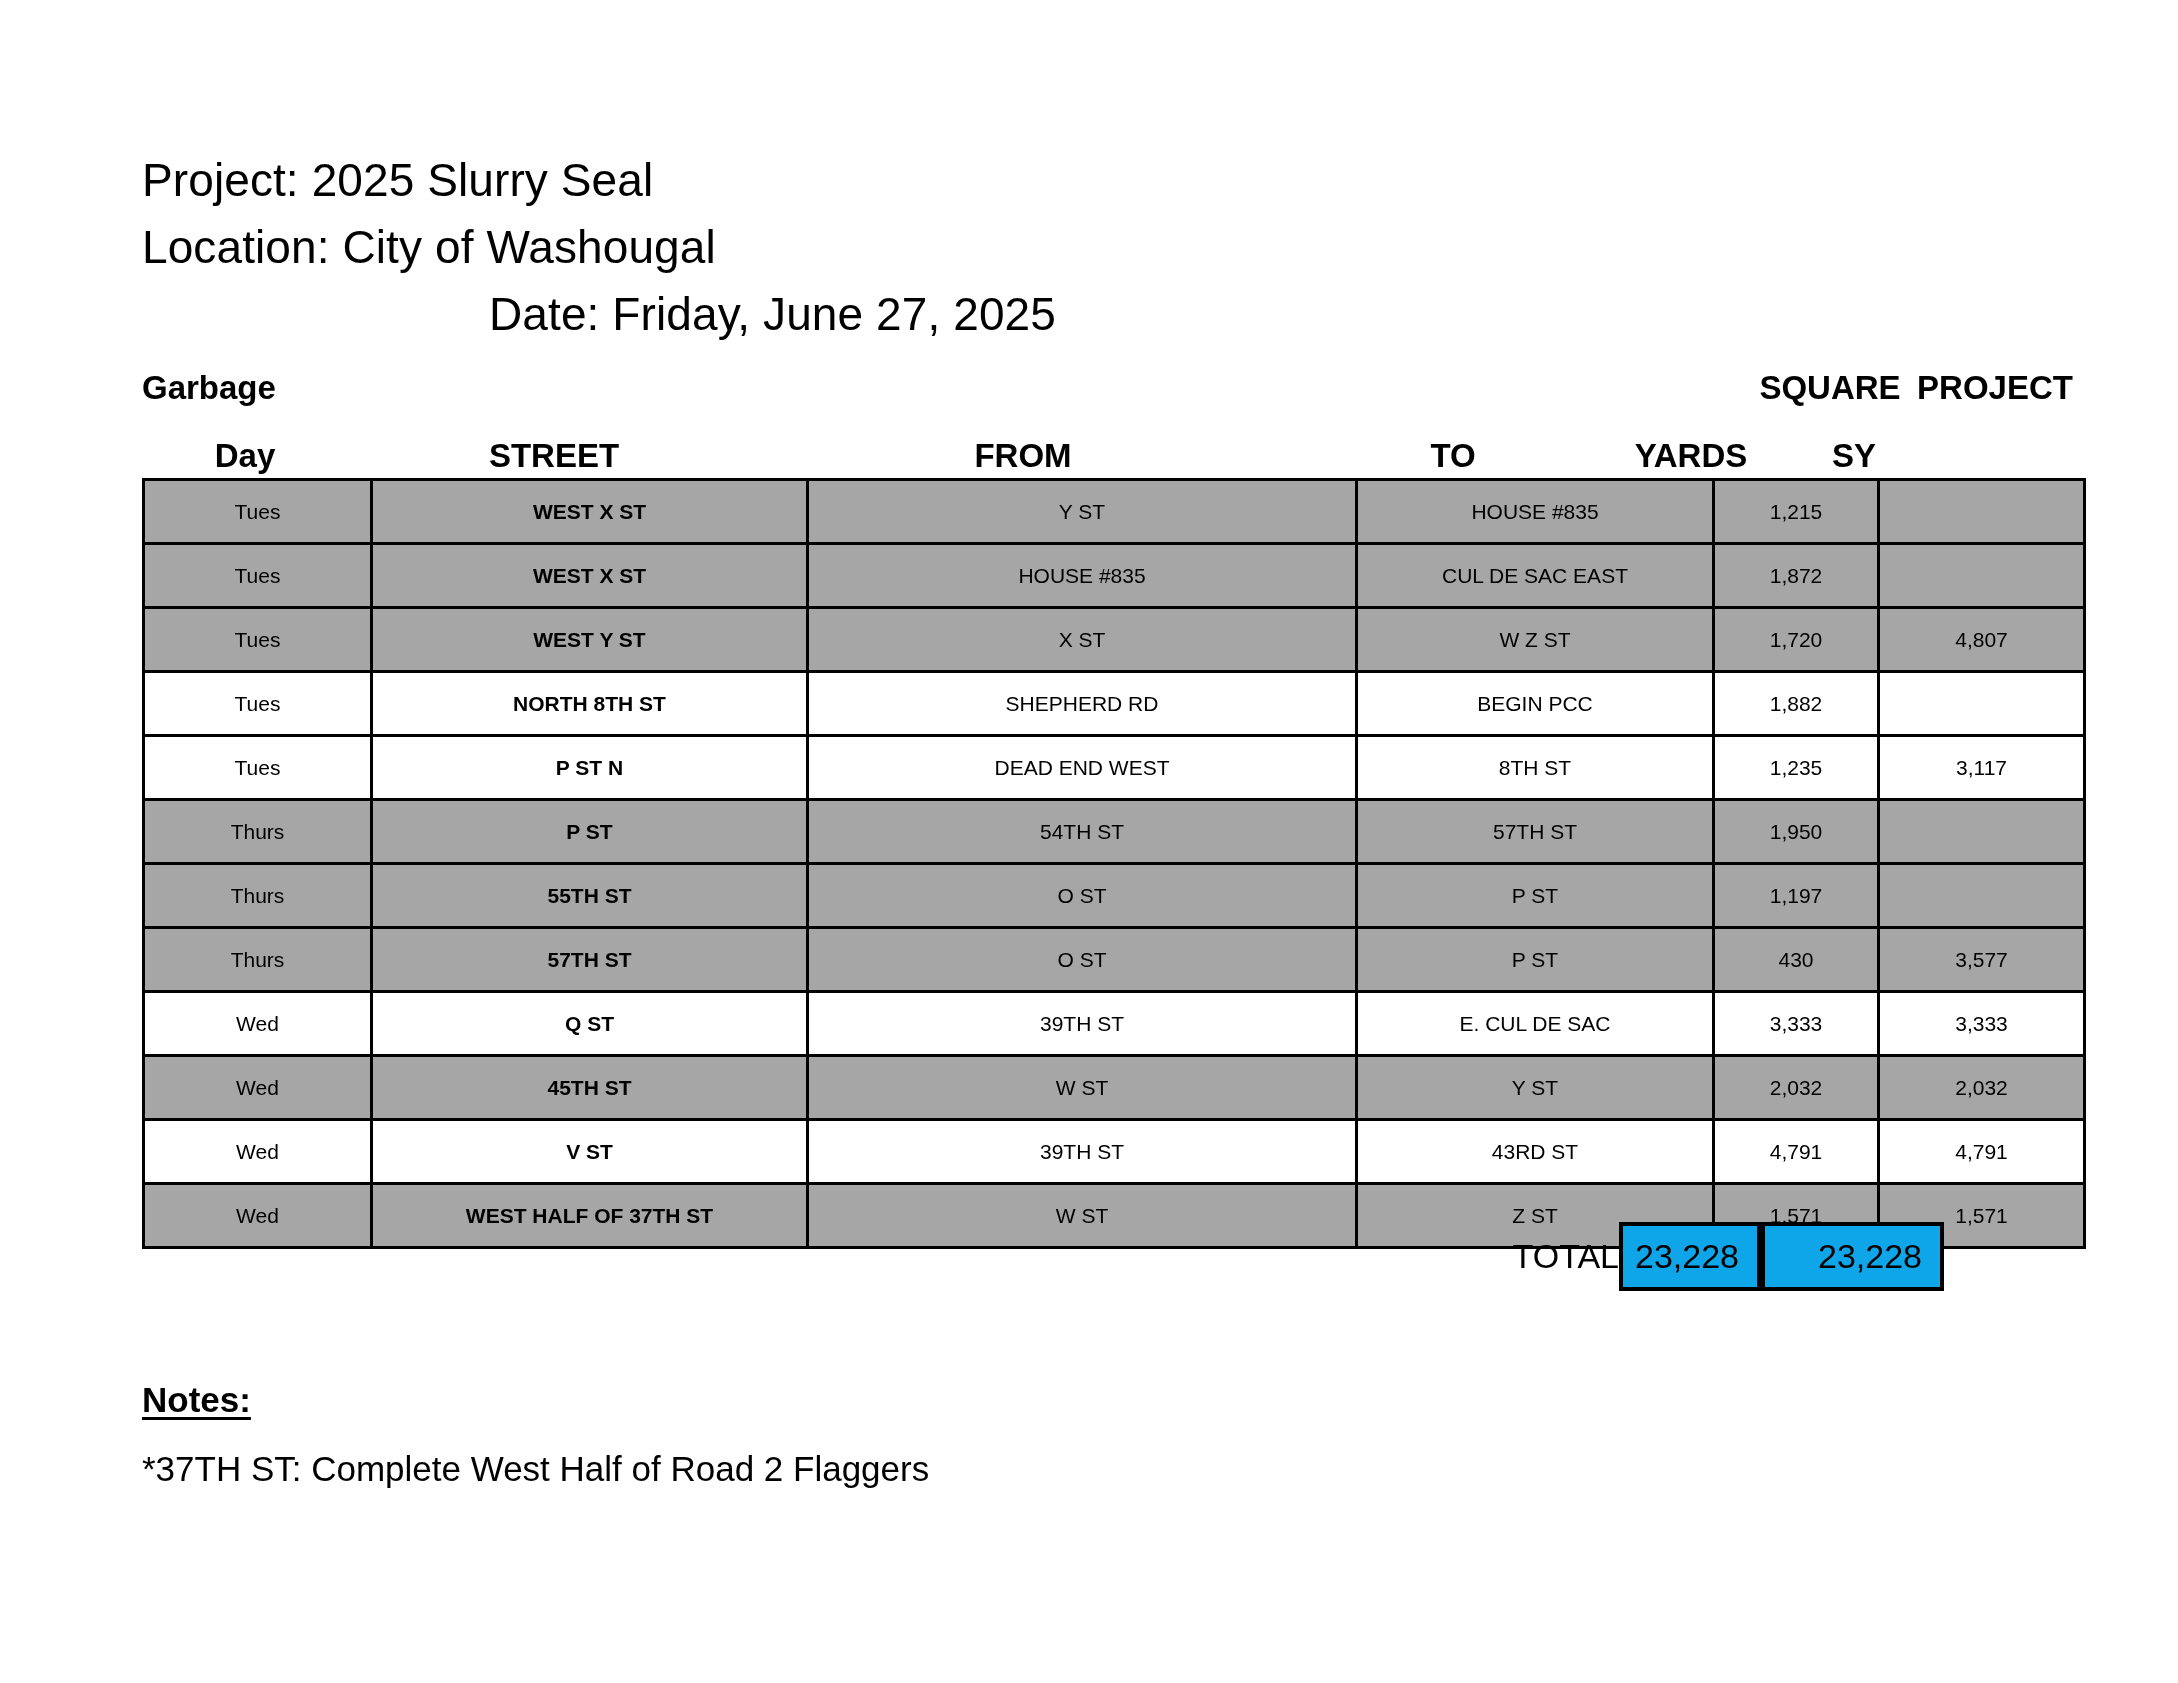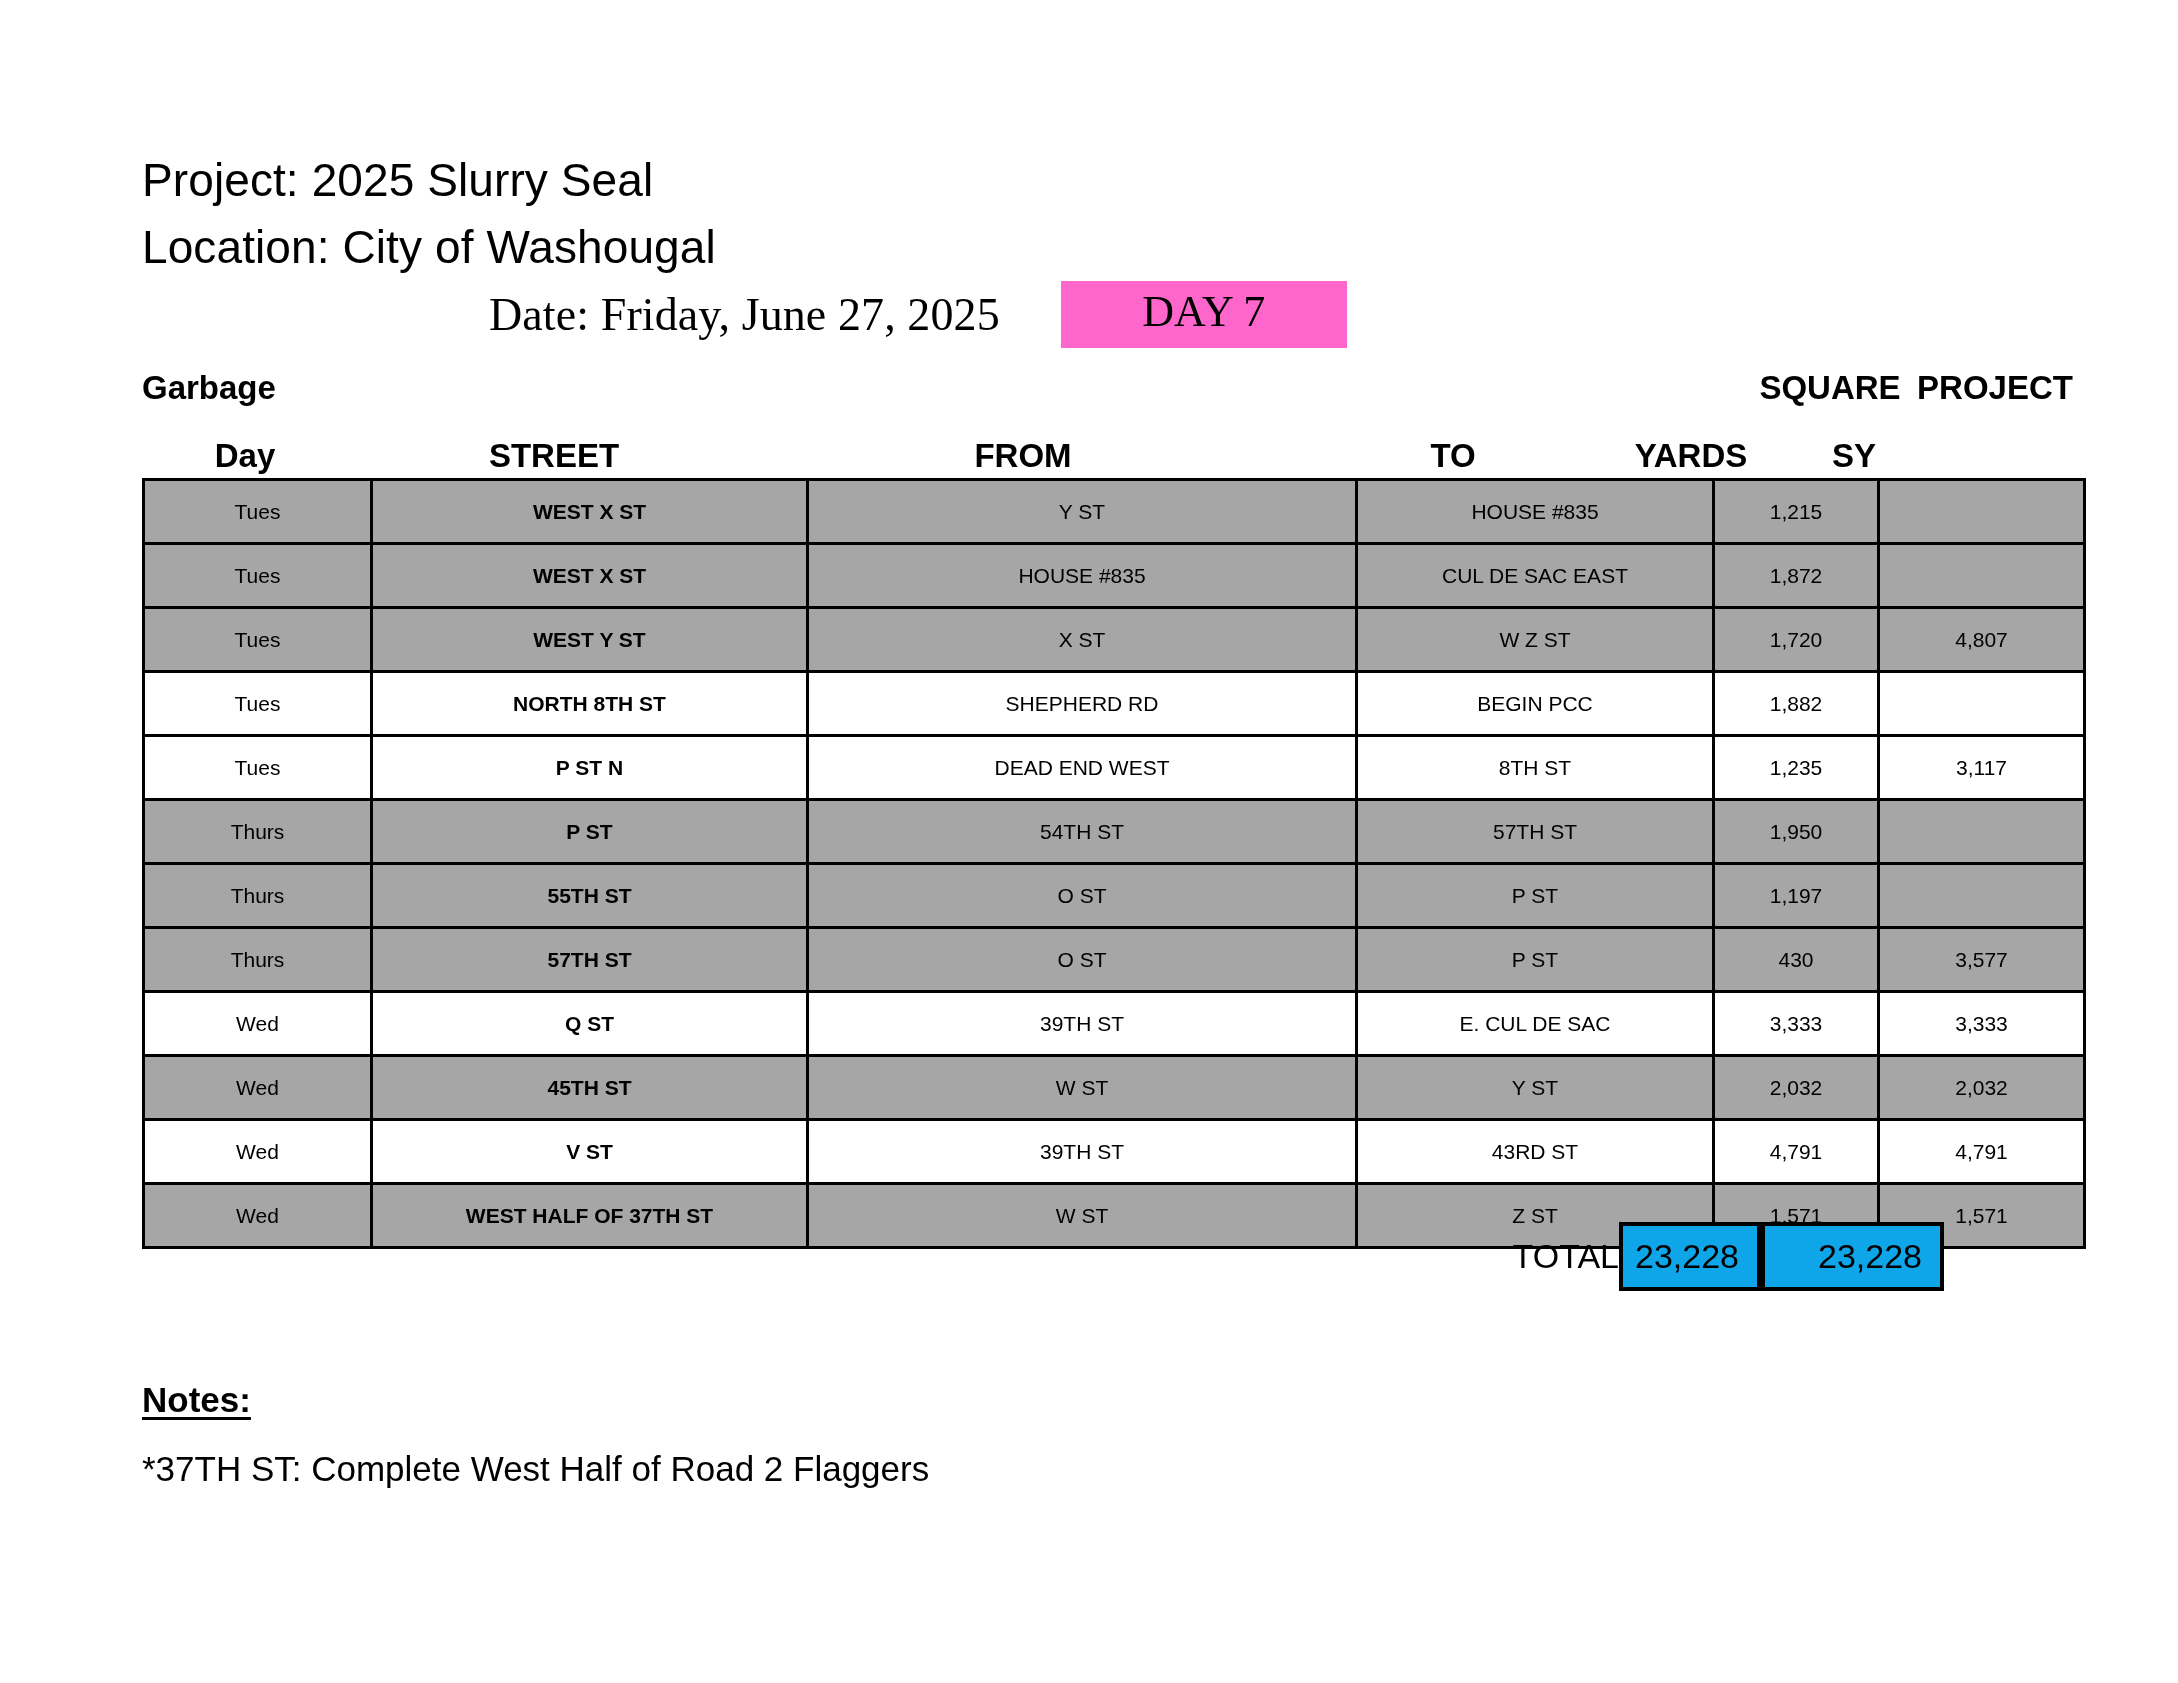--- a/index.html
+++ b/index.html
@@ -31,22 +31,22 @@
     width: 1881px;
   }
   .hdr-line {
     font-size: 46px;
     line-height: 67px;
     white-space: nowrap;
     letter-spacing: 0.1px;
   }
   .hdr-line.date-row {
     display: flex;
+    align-items: center;
     padding-left: 347px;
-    font-family: Liberation Serif, serif;
   }
   .date-text { white-space: nowrap; }
   .day-badge {
     margin-left: 61px;
     background: #ff66cc;
     color: #000000;
     font-size: 44px;
     line-height: 57px;
     padding: 2px 46px 4px 46px;
     white-space: nowrap;
@@ -158,21 +158,20 @@
 </head>
 <body>
 
 <div class="sheet">
 
   <div class="hdr">
     <div class="hdr-line">Project: 2025 Slurry Seal</div>
     <div class="hdr-line">Location: City of Washougal</div>
     <div class="hdr-line date-row">
       <span class="date-text">Date: Friday, June 27, 2025</span>
-      <span class="day-badge">DAY 7</span>
     </div>
   </div>
 
   <div class="colhead colhead-top">
     <span class="ch" style="left:0px;">Garbage</span>
     <span class="ch center" style="left:1688px;">SQUARE</span>
     <span class="ch center" style="left:1853px;">PROJECT</span>
   </div>
 
   <div class="colhead colhead-bot">

